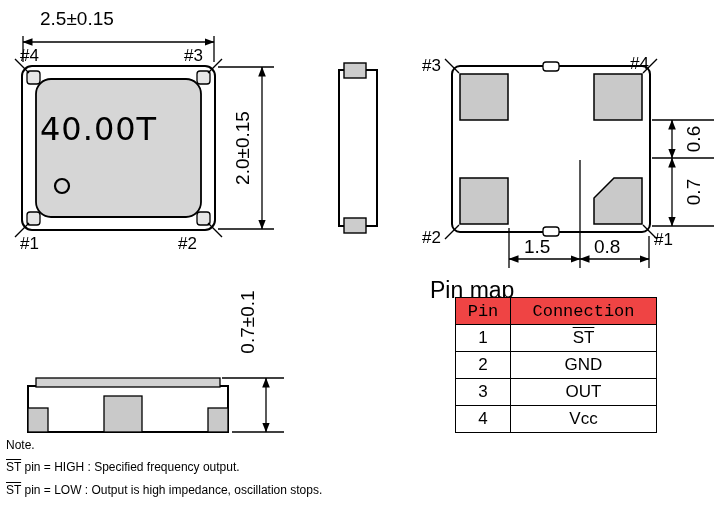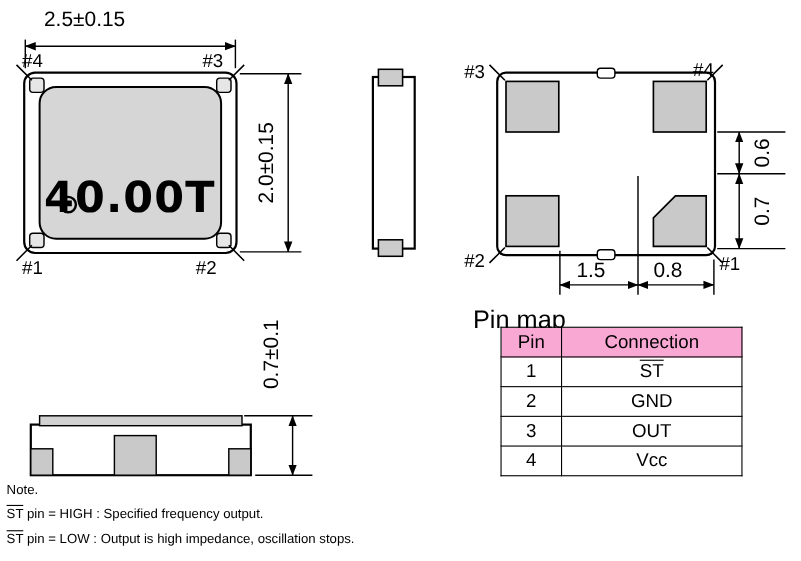--- a/index.html
+++ b/index.html
@@ -7,35 +7,35 @@
   .canvas {
     position:relative; width:728px; height:510px; background:#ffffff;
     font-family:"Liberation Sans", sans-serif; color:#000; overflow:hidden;
   }
   svg.linework { position:absolute; left:0; top:0; }
   .t { position:absolute; white-space:nowrap; color:#000; }
   .rot { transform:rotate(-90deg); transform-origin:center center; text-align:center; }
   .ctr { }
   .dim { font-size:19px; }
   .pin-label { font-size:17px; }
-  .mark1 { font-size:39px; font-weight:bold; letter-spacing:1px; font-family:"DejaVu Sans", sans-serif;margin-top:48px; }
+  .mark1 { font-size:32px; font-weight:normal; letter-spacing:1px; font-family:"DejaVu Sans", sans-serif; }
   .mark2 { font-size:25px; font-weight:bold; font-family:"DejaVu Sans", sans-serif; }
   .ovl { text-decoration:overline; }
   .pinmap-title { font-size:23px; }
   table.pinmap {
     position:absolute; left:455px; top:297px; border-collapse:collapse;
     font-size:17px; table-layout:fixed;
   }
   table.pinmap th, table.pinmap td {
     border:1.5px solid #000; text-align:center; vertical-align:middle;
     font-weight:normal; padding:0; height:27px;
   }
-  table.pinmap th { background:#f9a8d4; }
+  table.pinmap th { background:#ef4444;font-family:Liberation Mono, monospace; }
   .c-pin { width:55px; }
-  .c-conn { width:164px; }
+  .c-conn { width:146px; }
   .note-line { font-size:12px; }
 </style>
 </head>
 <body>
 
 <div class="canvas">
 
   <svg class="linework" width="728" height="510" viewBox="0 0 728 510">
     <defs>
       <marker id="arw" viewBox="0 0 10 10" refX="9.5" refY="5" markerWidth="10" markerHeight="10" markerUnits="userSpaceOnUse" orient="auto-start-reverse">

